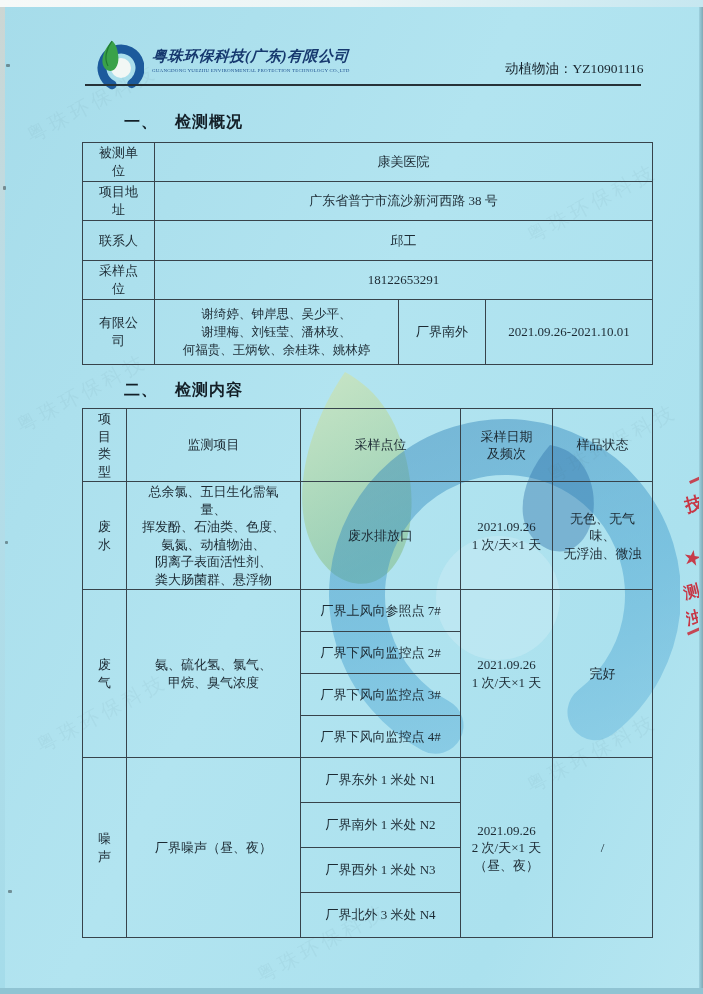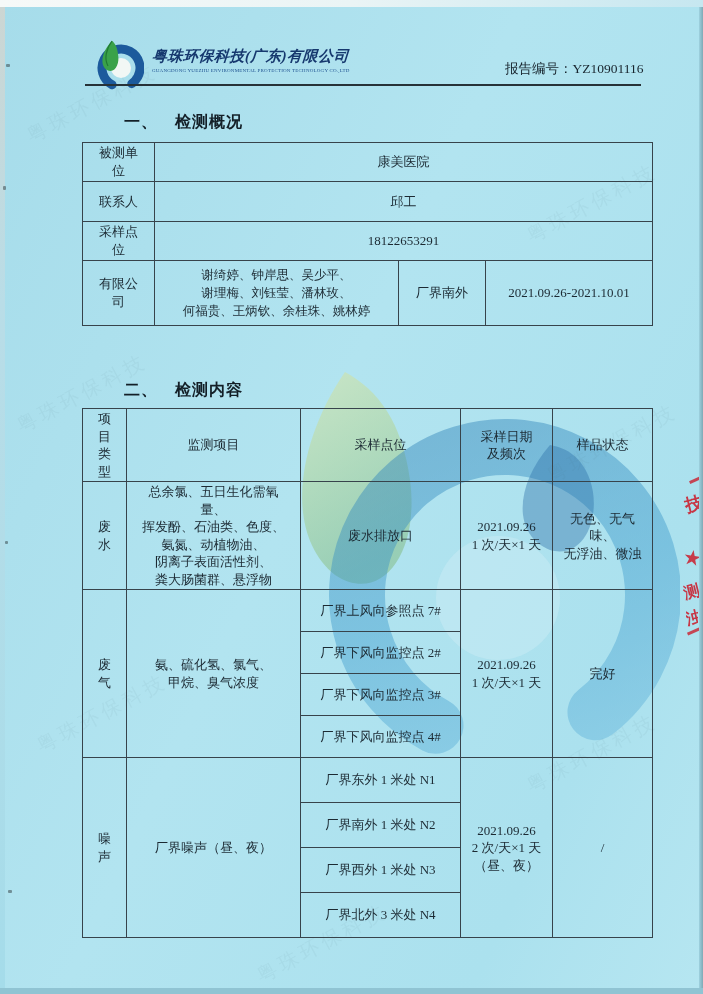--- a/index.html
+++ b/index.html
@@ -88,37 +88,41 @@
     <circle cx="27" cy="29" r="19" fill="none" stroke="#1c5a9c" stroke-width="9" stroke-linecap="round" stroke-dasharray="98 22" transform="rotate(118 27 29)"></circle>
     <circle cx="27" cy="29" r="10" fill="#f2f7f5"></circle>
     <path d="M18 2 C8 12 5 26 13 31 C21 35 26 25 24 15 C23 8 21 4 18 2 Z" fill="#3aa24a"></path>
     <path d="M18 2 C12 10 10 20 14 27" fill="none" stroke="#217a33" stroke-width="1.2"></path>
   </svg>
   <div class="company">
     <div class="company-cn">粤珠环保科技(广东)有限公司</div>
     <div class="company-en">GUANGDONG YUEZHU ENVIRONMENTAL PROTECTION TECHNOLOGY CO.,LTD</div>
   </div>
   <div class="report-no">
-    <span>报告编号：</span><span>YZ10901116</span>
+    <span>动植物油：</span><span>YZ10901116</span>
   </div>
   <div class="header-rule"></div>
 
   <div id="title1" class="sec-title">一、　检测概况</div>
 
   <table id="table1">
     <colgroup>
         <col style="width:72px">
         <col style="width:244px">
         <col style="width:87px">
         <col style="width:167px">
       </colgroup>
     <tbody>
         <tr style="height:31px">
       <td>被测单位</td>
       <td colspan="3">康美医院</td>
+    </tr>
+    <tr style="height:31px">
+      <td>项目地址</td>
+      <td colspan="3">广东省普宁市流沙新河西路 38 号</td>
     </tr>
     <tr style="height:40px">
       <td>联系人</td>
       <td colspan="3">邱工</td>
     </tr>
     <tr style="height:31px">
       <td>采样点位</td>
       <td colspan="3">18122653291</td>
     </tr>
     <tr style="height:65px">

